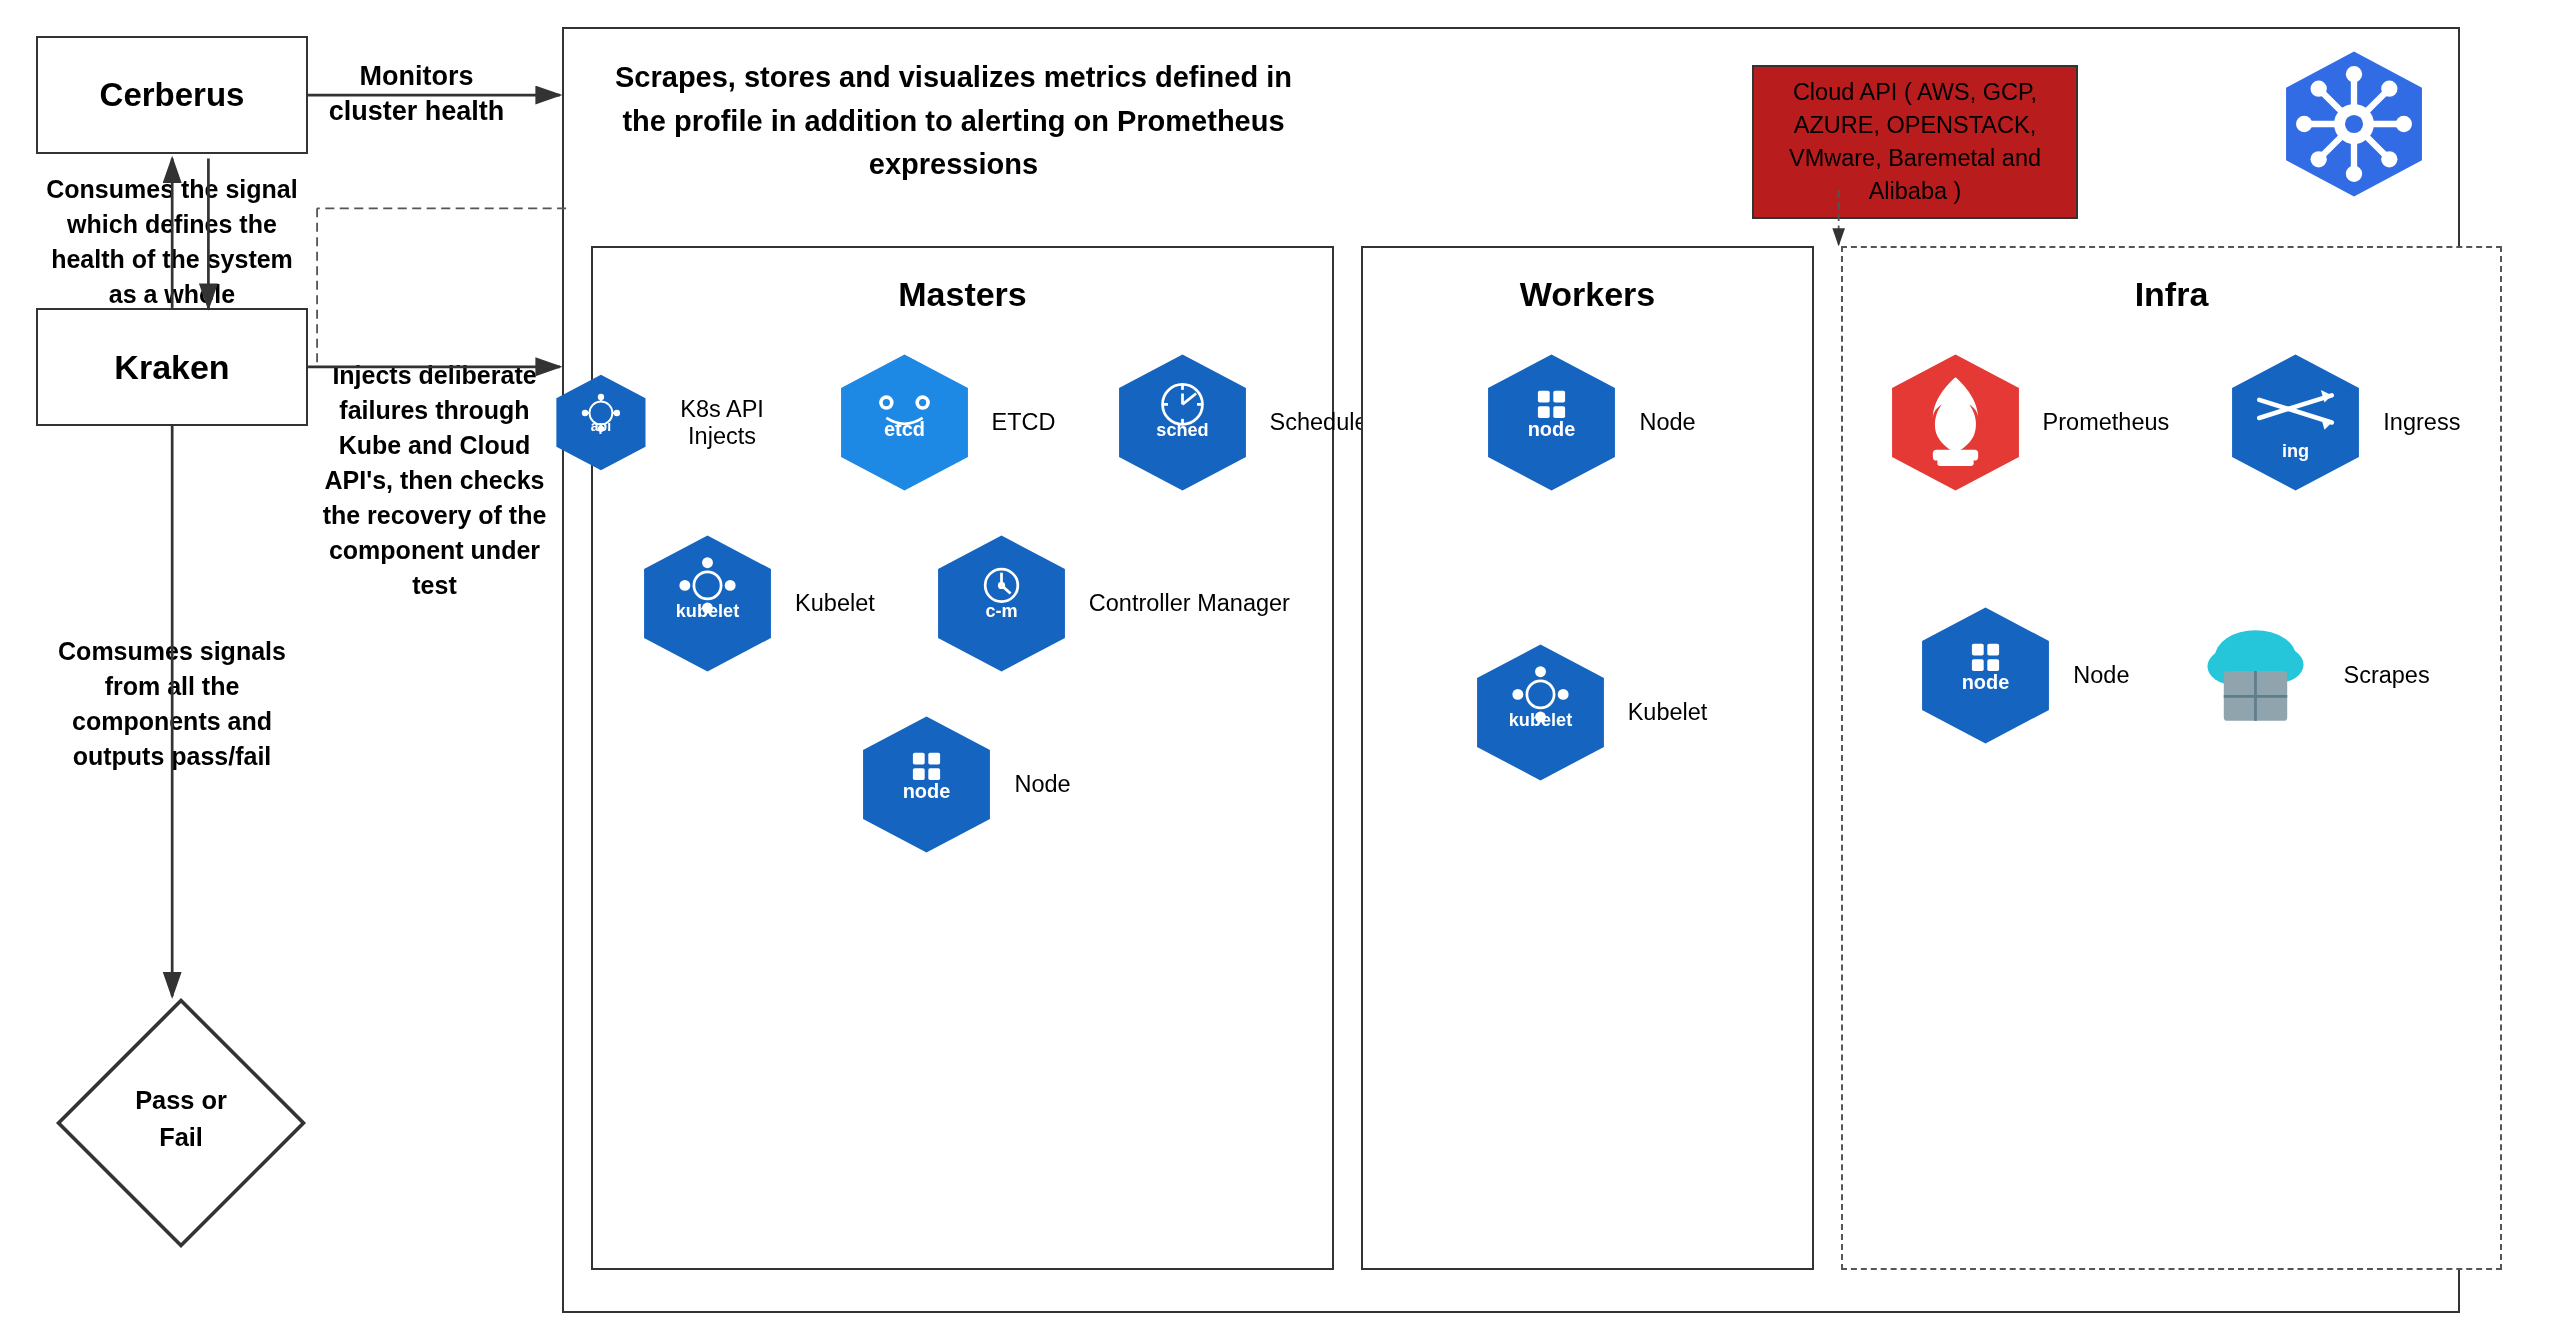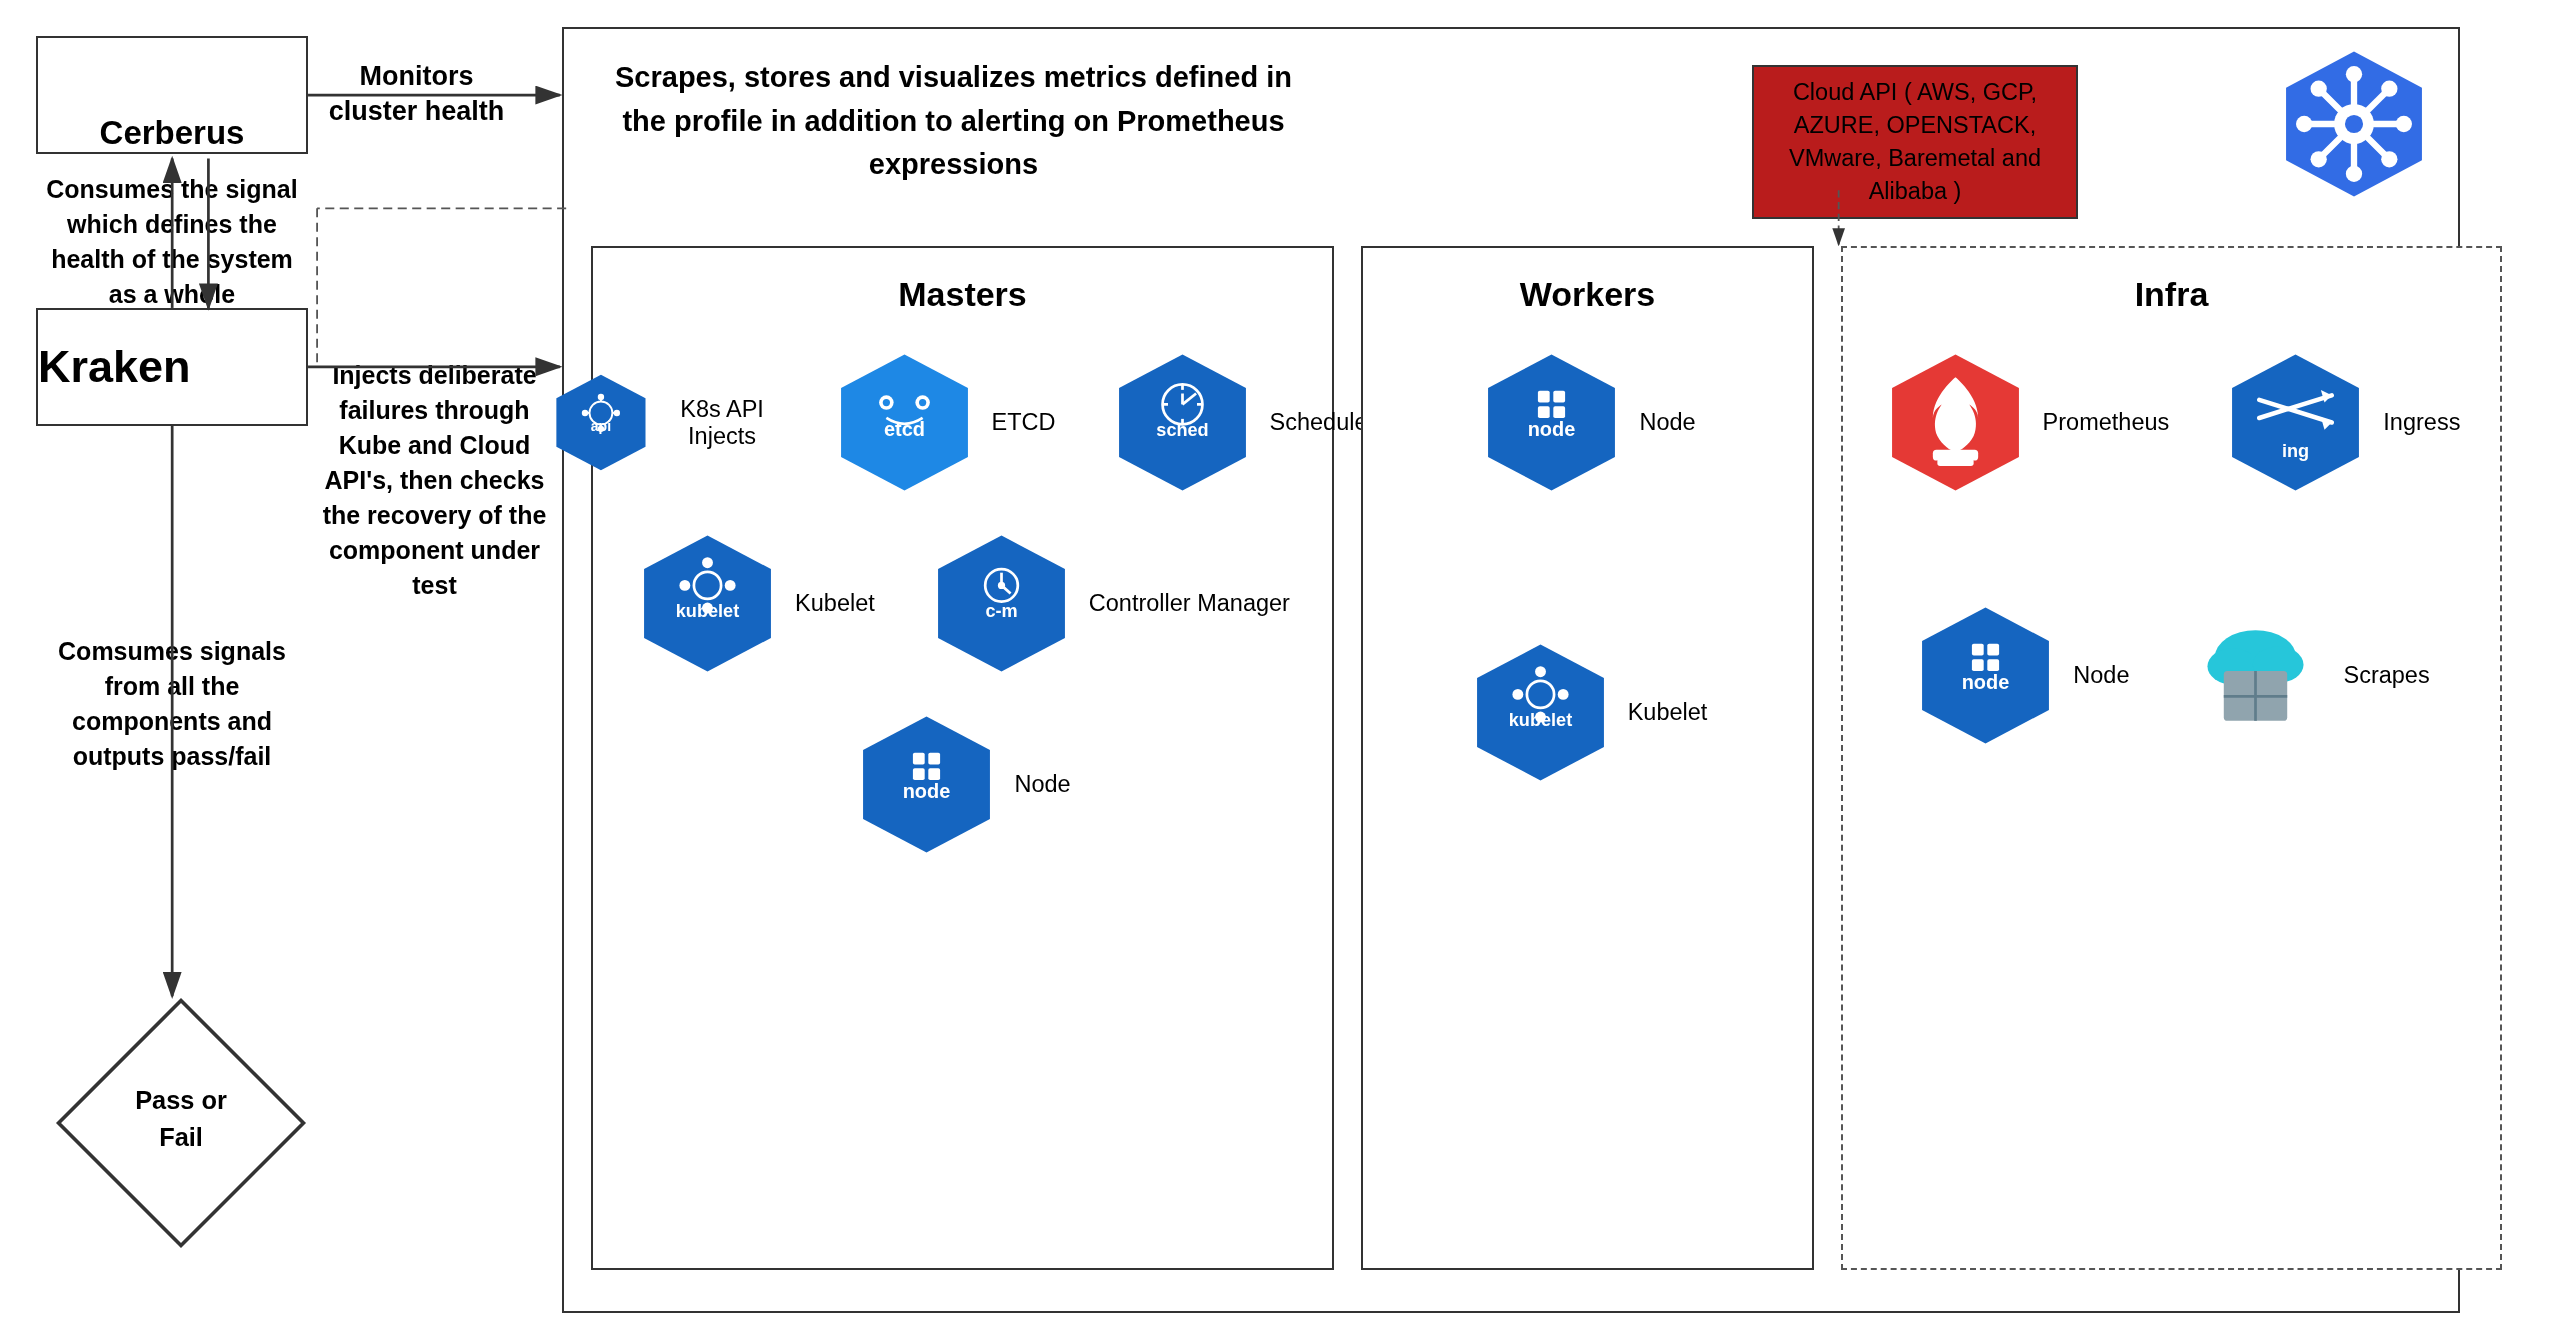--- a/index.html
+++ b/index.html
@@ -22,37 +22,38 @@
     
     .cerberus-box {
       position: absolute;
       left: 36px;
       top: 36px;
       width: 272px;
       height: 118px;
       border: 2.7px solid #333;
       background: #fff;
       display: flex;
-      align-items: flex-end;
+      align-items: center;
       justify-content: center;
       font-size: 33px;
       font-weight: bold;
     }
 
     .kraken-box {
       position: absolute;
       left: 36px;
       top: 308px;
       width: 272px;
       height: 118px;
       border: 2.7px solid #333;
       background: #fff;
       display: flex;
       align-items: center;
-      font-size: 45px;
+      justify-content: center;
+      font-size: 34px;
       font-weight: bold;
     }
 
     
     .pass-fail-diamond {
       position: absolute;
       left: 54px;
       top: 996px;
       width: 254px;
       height: 254px;

